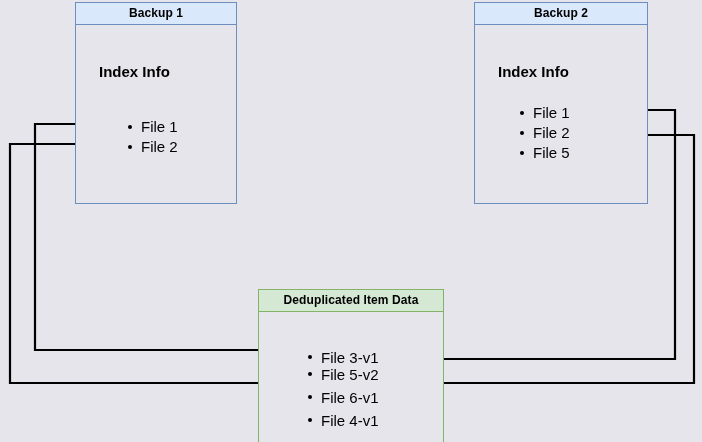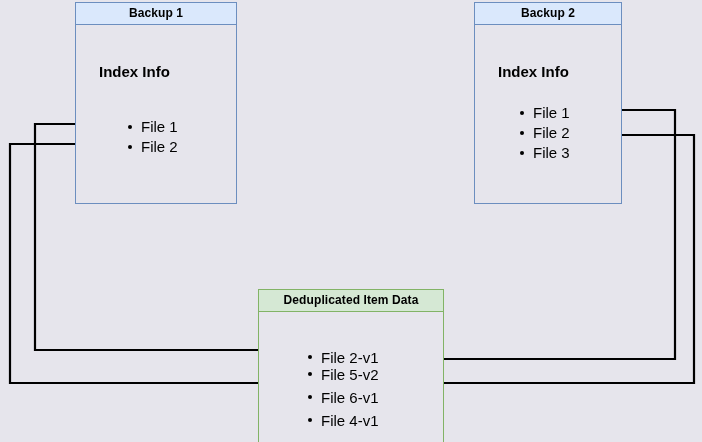--- a/index.html
+++ b/index.html
@@ -126,37 +126,37 @@
     <div class="box-header">Backup 1</div>
     <div class="box-body">
       <div class="index-label" style="left:23px; top:38px;">Index Info</div>
       <ul class="file-list" style="left:51px; top:92px;">
         <li>File 1</li>
         <li>File 2</li>
       </ul>
     </div>
   </div>
 
-  <div class="box" style="left:474px; top:2px; width:148px; height:202px;">
+  <div class="box" style="left:474px; top:2px; width:174px; height:202px;">
     <div class="box-header">Backup 2</div>
     <div class="box-body">
       <div class="index-label" style="left:23px; top:38px;">Index Info</div>
       <ul class="file-list" style="left:44px; top:78px;">
         <li>File 1</li>
         <li>File 2</li>
-        <li>File 3</li>
+        <li>File 5</li>
       </ul>
     </div>
   </div>
 
   <div class="box green" style="left:258px; top:281px; width:186px; height:157px;margin-top:8px;">
     <div class="box-header green">Deduplicated Item Data</div>
     <div class="box-body">
       <ul class="file-list dedup-list" style="left:48px; top:37px;">
-        <li>File 2-v1</li>
+        <li>File 3-v1</li>
         <li>File 5-v2</li>
         <li class="gap">File 6-v1</li>
         <li class="gap">File 4-v1</li>
       </ul>
     </div>
   </div>
 
 </div>
 
 </body></html>

